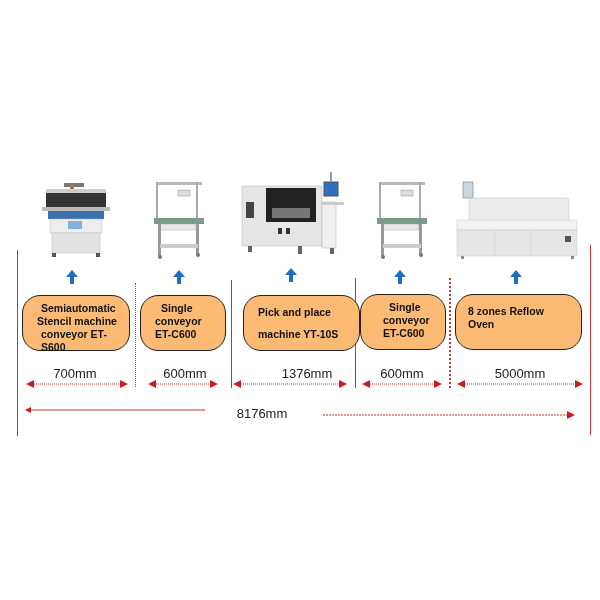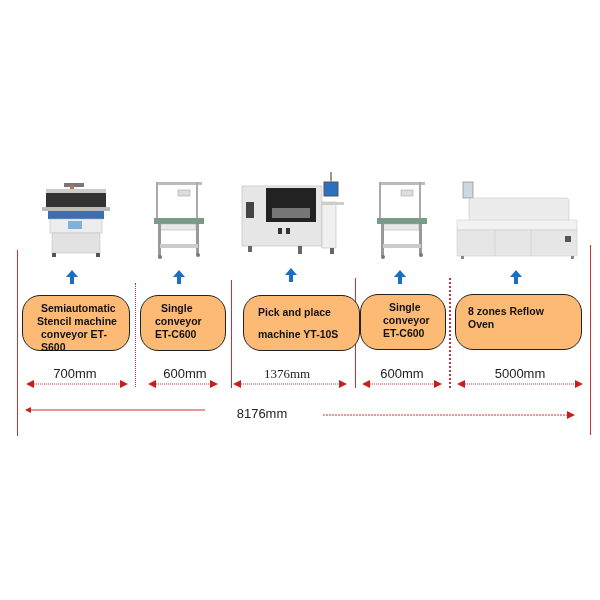--- a/index.html
+++ b/index.html
@@ -138,21 +138,21 @@
   <div style="padding-left:6px;">Single</div>
   <div>conveyor</div>
   <div>ET-C600</div>
 </div>
 <div class="box" style="left:455px;top:294px;width:127px;height:56px;padding:10px 8px 0 12px;">
   <div>8 zones Reflow Oven</div>
 </div>
 
 <div class="dim" style="left:40px;top:366px;width:70px;">700mm</div>
 <div class="dim" style="left:150px;top:366px;width:70px;">600mm</div>
-<div class="dim" style="left:252px;top:366px;width:70px;font-family:Liberation Serif, serif;">1376mm</div>
+<div class="dim" style="left:272px;top:366px;width:70px;">1376mm</div>
 <div class="dim" style="left:367px;top:366px;width:70px;">600mm</div>
 <div class="dim" style="left:485px;top:366px;width:70px;">5000mm</div>
 
 <svg class="darrow" style="left:26px;top:380px;width:102px;" viewBox="0 0 102 8">
     <polygon points="0,4 8,0 8,8" fill="#c81e1e"></polygon>
     <line x1="8" y1="4" x2="94" y2="4" stroke="#c83232" stroke-width="1" stroke-dasharray="1,1"></line>
     <polygon points="102,4 94,0 94,8" fill="#c81e1e"></polygon>
   </svg>
 <svg class="darrow" style="left:148px;top:380px;width:70px;" viewBox="0 0 70 8">
     <polygon points="0,4 8,0 8,8" fill="#c81e1e"></polygon>

